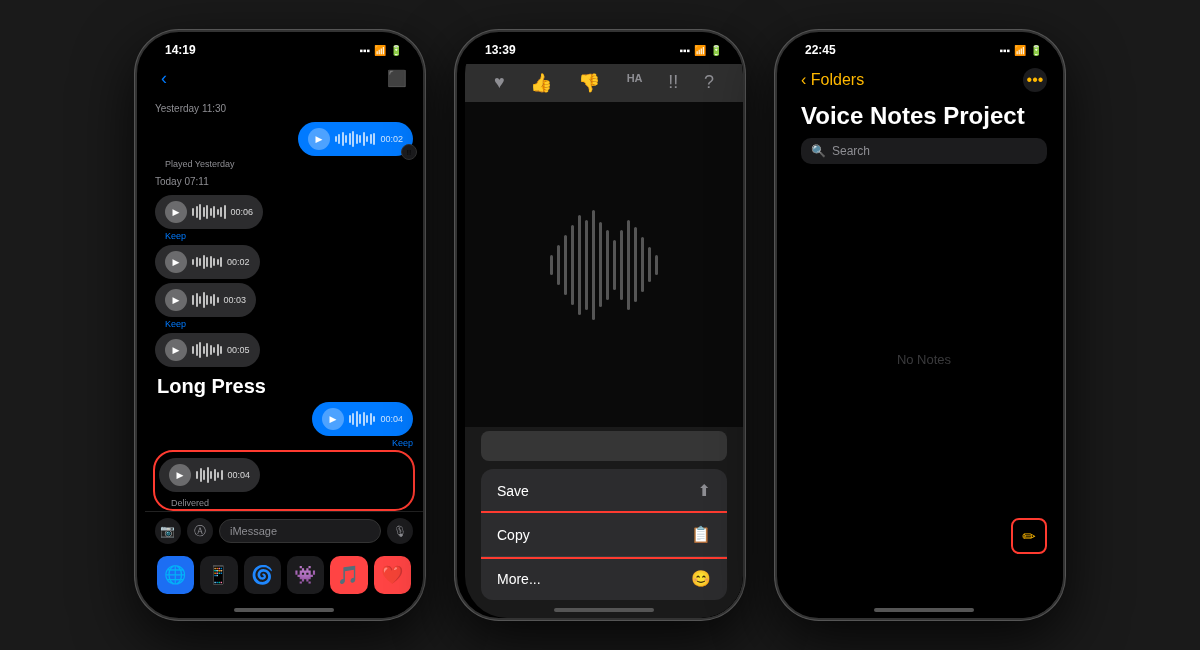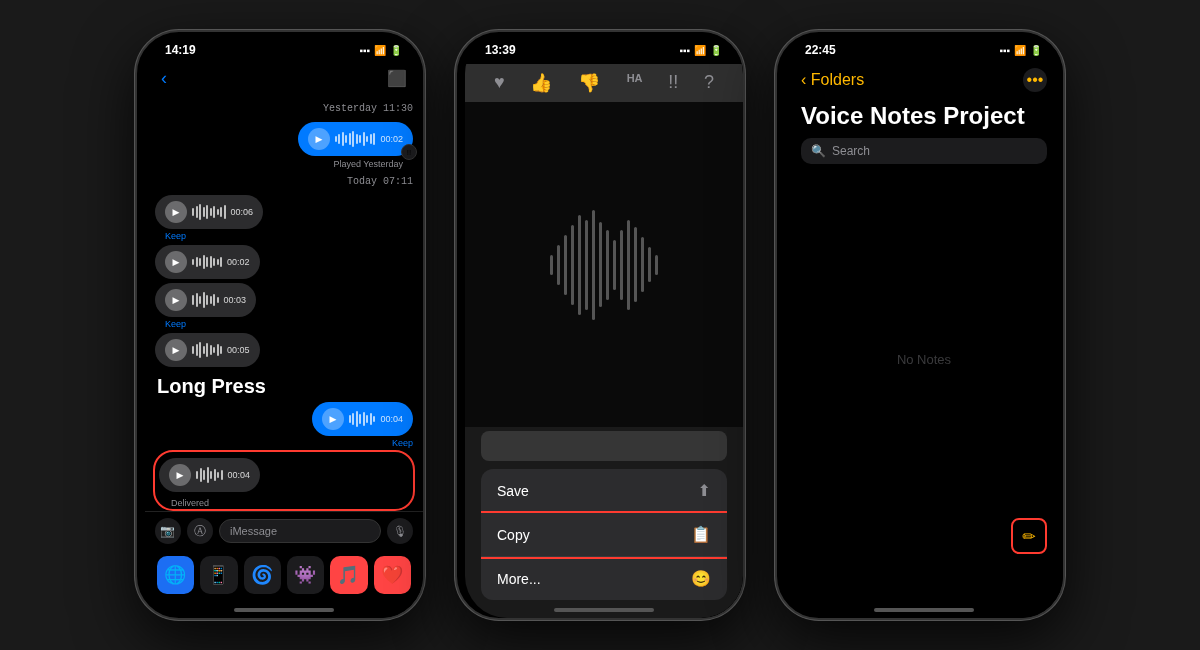--- a/index.html
+++ b/index.html
@@ -100,25 +100,24 @@
 
     .messages-area {
       flex: 1;
       padding: 0 10px;
       overflow: hidden;
       display: flex;
       flex-direction: column;
     }
 
     .date-label {
-      text-align: right;
+      text-align: left;
       color: #8e8e93;
       font-size: 10px;
       margin: 6px 0;
-      font-family: Liberation Mono, monospace;
     }
 
     .msg-row {
       display: flex;
       margin: 2px 0;
       align-items: flex-end;
     }
 
     .msg-row.sent {
       justify-content: flex-end;
@@ -171,21 +170,21 @@
     .voice-time {
       color: rgba(255,255,255,0.8);
       font-size: 9px;
       white-space: nowrap;
     }
 
     .msg-meta {
       font-size: 9px;
       color: #8e8e93;
       margin: 1px 10px;
-      text-align: right;
+      text-align: left;
     }
 
     .msg-meta.left {
       text-align: left;
     }
 
     .keep-label {
       color: #007AFF;
       font-size: 9px;
       text-align: right;

